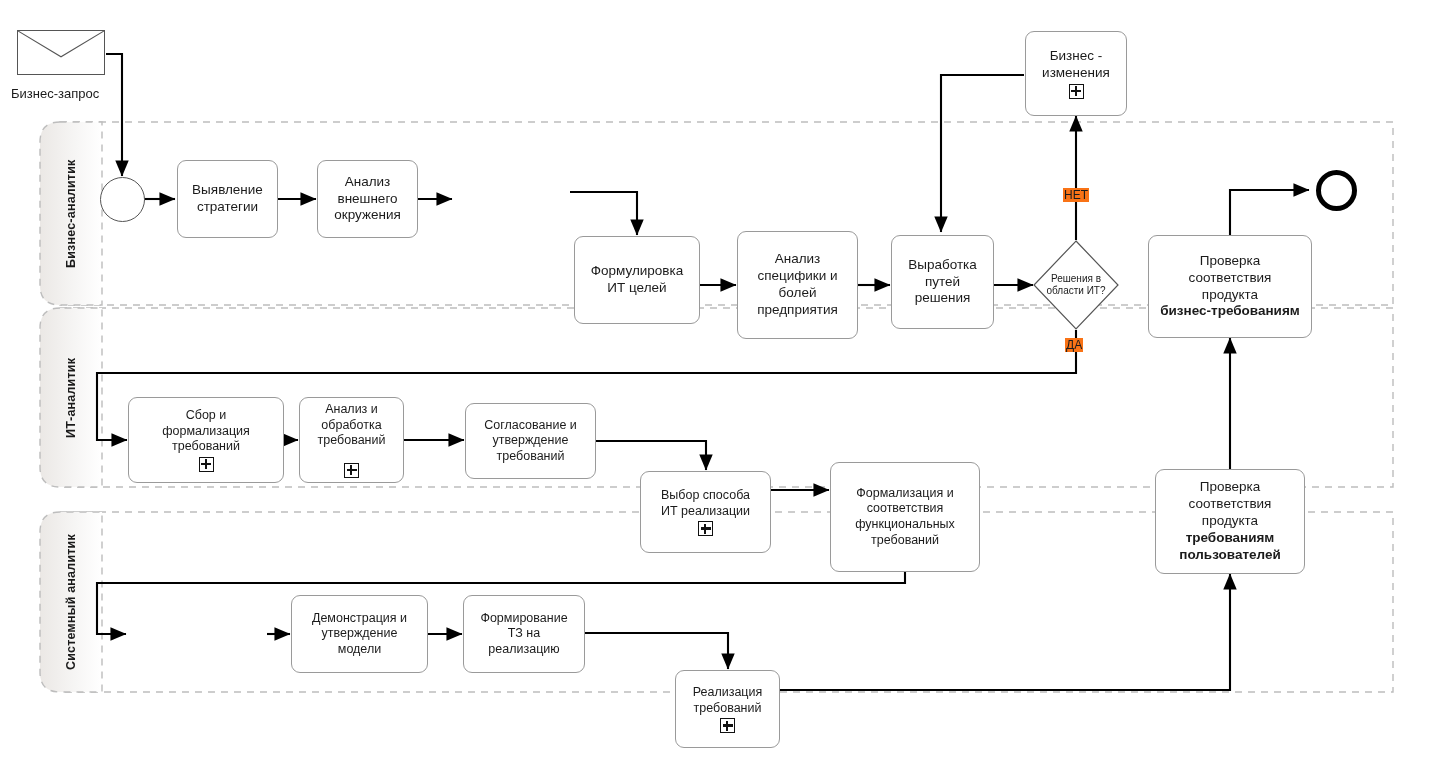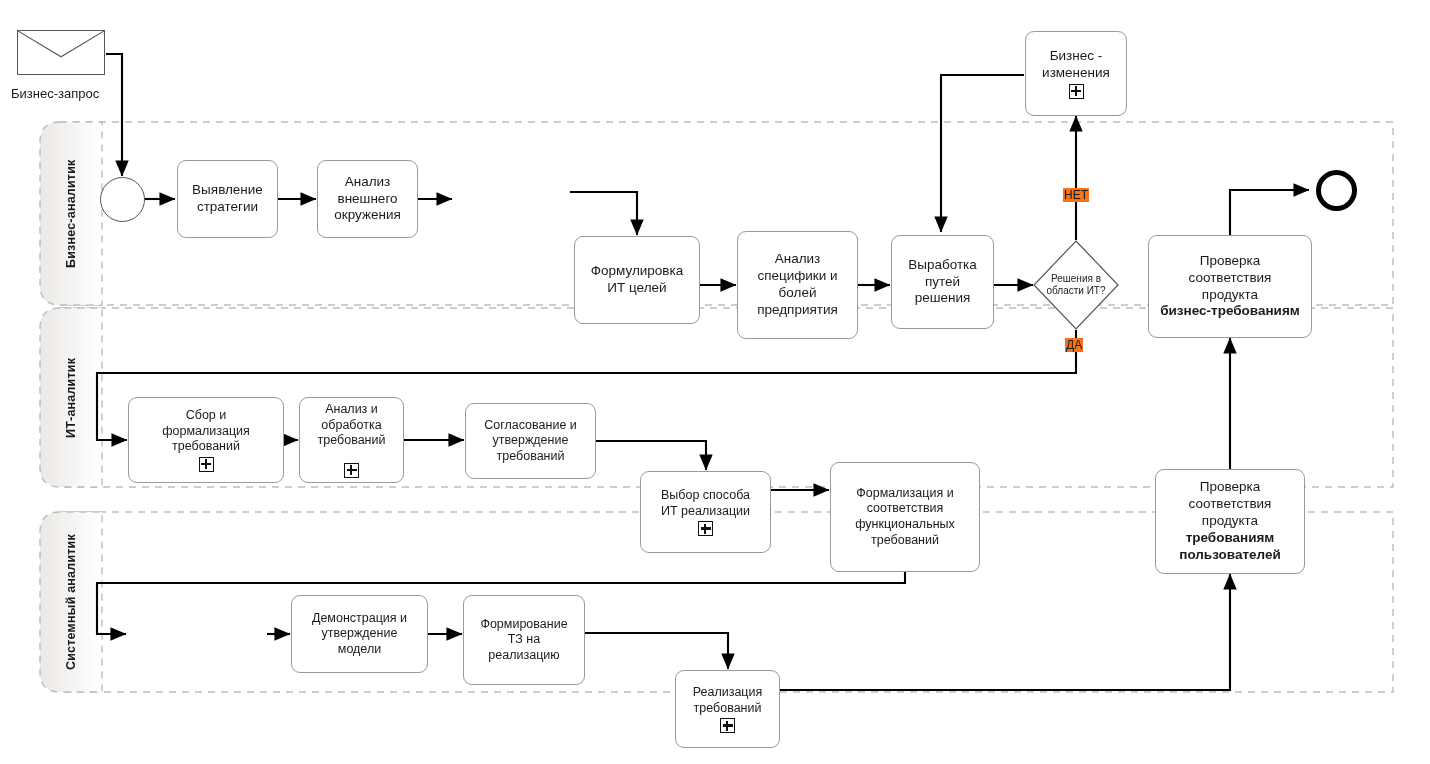--- a/index.html
+++ b/index.html
@@ -329,21 +329,21 @@
 пользователей</span>
   </div>
 
 
   <div class="node small" style="left:291px; top:595px; width:137px; height:78px;">
     <span class="lbl">Демонстрация и
 утверждение
 модели</span>
   </div>
 
-  <div class="node small" style="left:463px; top:595px; width:122px; height:90px;">
+  <div class="node small" style="left:463px; top:595px; width:122px; height:78px;">
     <span class="lbl">Формирование
 ТЗ на
 реализацию</span>
   </div>
 
   <div class="node small" style="left:675px; top:670px; width:105px; height:78px;">
     <span class="lbl">Реализация
 требований</span>
     <span class="marker-plus"></span>
   </div>

